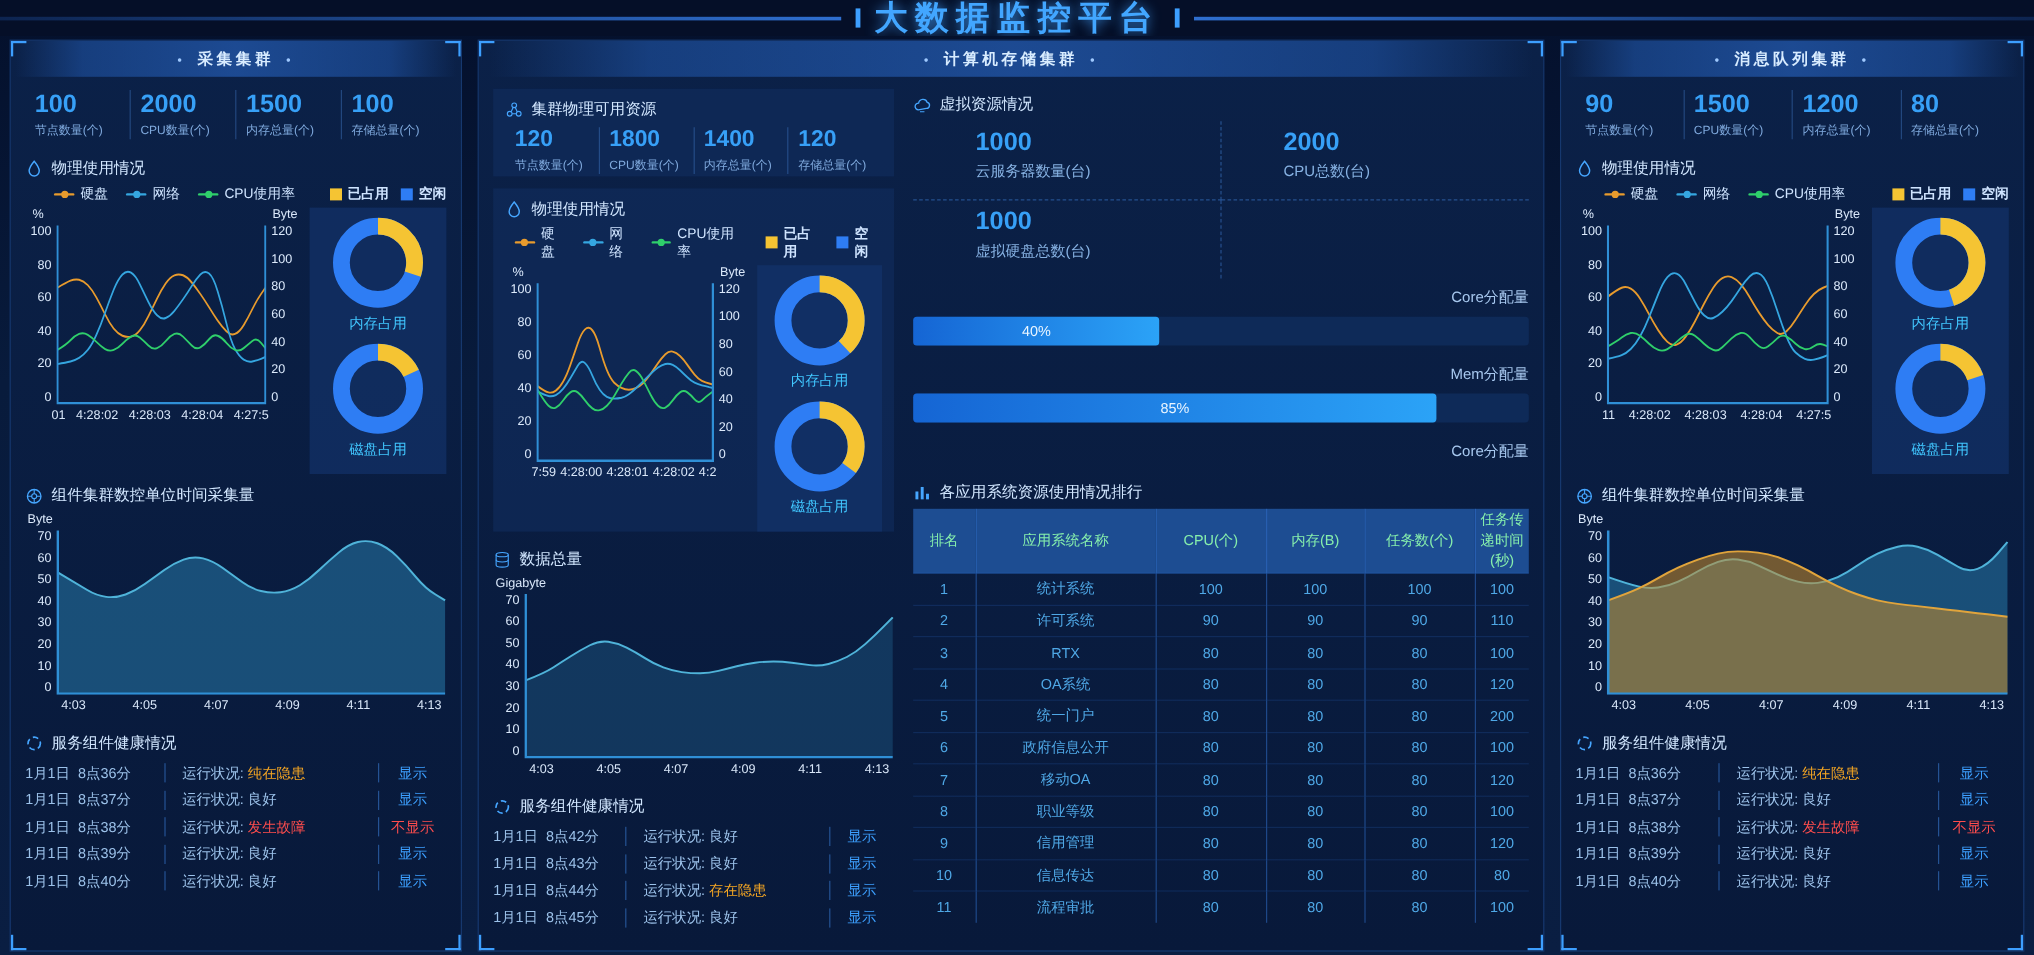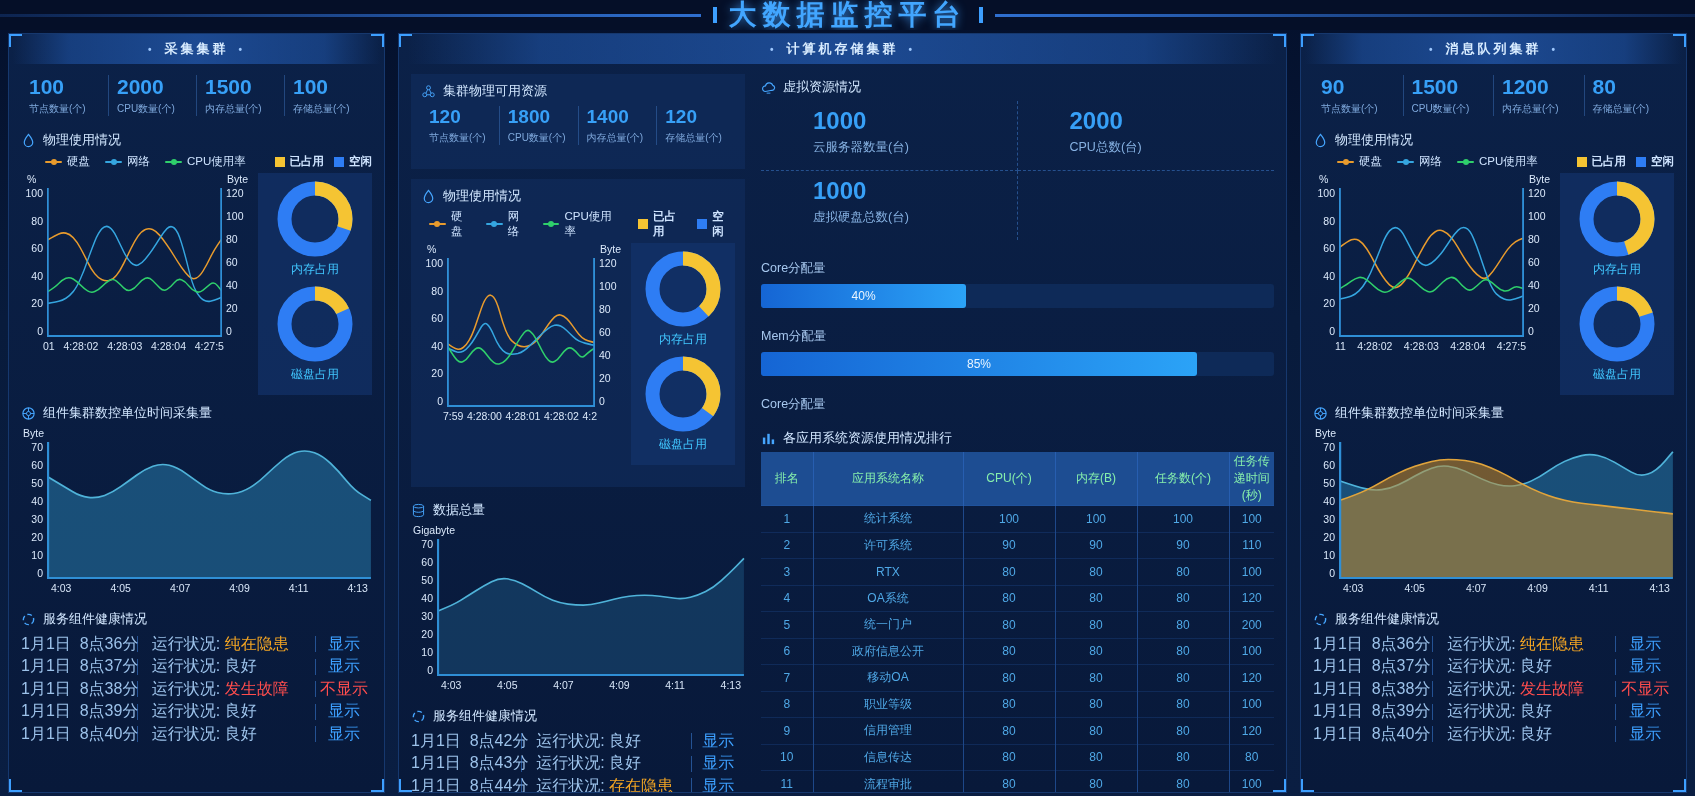--- a/index.html
+++ b/index.html
@@ -63,45 +63,45 @@
   .donut-col{width:114px;flex:none;background:rgba(20,54,112,.6);margin-left:8px;padding:8px 0 4px;
     display:flex;flex-direction:column;align-items:center;}
   .donut-svg{width:76px;height:76px;}
   .donut-label{font-size:12px;color:#41c7ff;margin:4px 0 8px;}
   
   .unit-lab{font-size:10.5px;color:#dbe9fb;margin:1px 0 2px 2px;}
   .areachart{display:flex;align-items:stretch;}
   .area-plot{flex:1;height:138px;min-width:0;}
   .area-x{display:flex;justify-content:space-between;font-size:10.5px;color:#d8e6f8;margin-top:3px;padding-left:30px;padding-right:4px;}
   
-  .hrow{display:flex;align-items:center;height:22.5px;font-size:16px;color:#9cc2ea;}
+  .hrow{display:flex;align-items:center;height:22.5px;font-size:12px;color:#9cc2ea;}
   .hdate{width:33%;white-space:nowrap;}
   .hsep{width:1px;height:16px;background:rgba(60,130,220,.55);flex:none;}
   .hstat{flex:1;padding-left:14px;white-space:nowrap;}
   .hstat b{font-weight:normal;}
   .b-warn{color:#f5a623;} .b-err{color:#ff4d4d;}
   .hact{width:16%;text-align:center;color:#3da0ff;cursor:pointer;}
   .hact.err{color:#ff4d4d;}
   
   .mid-grid{display:flex;gap:16px;height:calc(100% - 30px);}
   .mid-left{flex:0 0 334px;min-width:0;}
   .mid-right{flex:1;min-width:0;}
-  .subbox{background:rgba(18,48,100,.5);padding:6px 10px 22px;margin-top:10px;}
+  .subbox{background:rgba(18,48,100,.5);padding:6px 10px 0;margin-top:10px;}
   .subbox .stats-row{padding:6px 0 2px;}
   .subbox .stat-v{font-size:19px;}
   
   .vgrid{display:grid;grid-template-columns:1fr 1fr;margin-top:2px;}
   .vcell{padding:6px 0 14px 52px;}
   .vcell:nth-child(odd){border-right:1px dashed rgba(70,140,230,.45);}
   .vcell:nth-child(1),.vcell:nth-child(2){border-bottom:1px dashed rgba(70,140,230,.45);}
-  .v-v{font-size:24px;font-weight:bold;color:#37a0f7;}
+  .v-v{font-size:21px;font-weight:bold;color:#37a0f7;}
   .v-l{font-size:12.5px;color:#86b1e2;margin-top:4px;}
   
   .bars{margin-top:2px;}
-  .bar-item{margin:20px 0 16px;}
+  .bar-item{margin:8px 0 16px;text-align:right;}
   .bar-label{font-size:12.5px;color:#a7c8ef;margin-bottom:7px;}
   .bar-track{height:24px;background:#0e2a58;border-radius:3px;}
   .bar-fill{height:100%;background:linear-gradient(90deg,#1565d4,#2ba3f7);border-radius:3px;
     display:flex;align-items:center;justify-content:center;color:#eaf5ff;font-size:12px;}
   
   .apptable{width:100%;border-collapse:collapse;margin-top:4px;font-size:12px;text-align:center;table-layout:fixed;}
   .apptable th{background:#1d4d92;color:#86efac;font-weight:normal;height:30px;}
   .apptable th + th,.apptable td + td{border-left:1px solid rgba(48,110,200,.55);}
   .apptable td{color:#4fa8e6;height:26.5px;border-top:1px solid rgba(40,100,190,.22);}
   .apptable col.c0{width:52px;} .apptable col.c1{width:150px;} .apptable col.c2{width:92px;}

